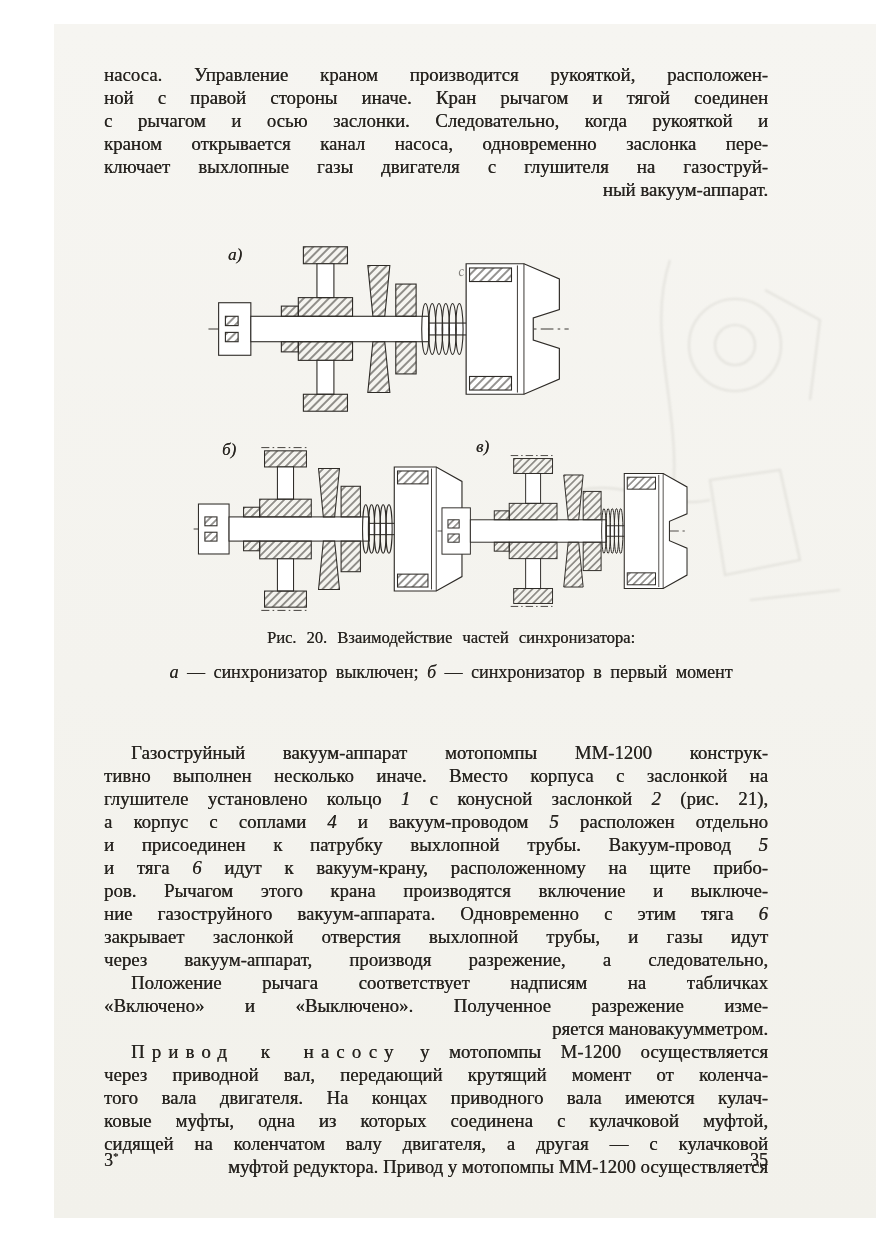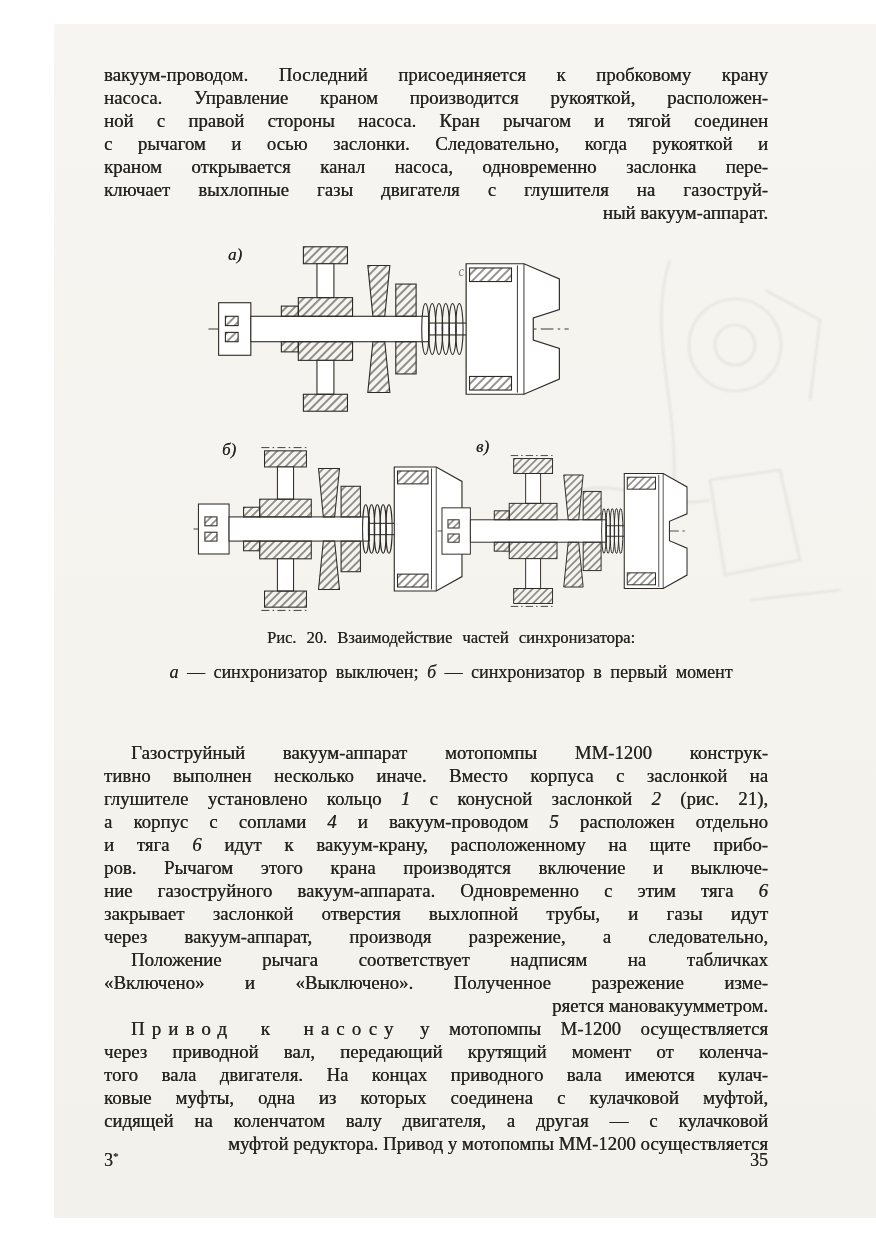--- a/index.html
+++ b/index.html
@@ -46,23 +46,22 @@
       <circle cx="215" cy="115" r="20"></circle>
       <path d="M150 30 C 120 120, 180 210, 140 320"></path>
       <path d="M190 250 L 260 240 L 280 330 L 205 345 Z"></path>
       <path d="M245 60 L 300 90 L 290 170"></path>
       <path d="M60 260 C 110 250, 150 280, 190 270"></path>
       <path d="M230 370 L 320 360"></path>
     </g>
   </svg>
 
   <div class="bodytext flow-top">
-      <div class="line justify">вакуум-проводом. Последний присоединяется к пробковому крану</div>
       <div class="line justify">насоса. Управление краном производится рукояткой, расположен-</div>
-      <div class="line justify">ной с правой стороны насоса. Кран рычагом и тягой соединен</div>
+      <div class="line justify">ной с правой стороны иначе. Кран рычагом и тягой соединен</div>
       <div class="line justify">с рычагом и осью заслонки. Следовательно, когда рукояткой и</div>
       <div class="line justify">краном открывается канал насоса, одновременно заслонка пере-</div>
       <div class="line justify">ключает выхлопные газы двигателя с глушителя на газоструй-</div>
       <div class="line last">ный вакуум-аппарат.</div>
     </div>
 
   <div class="fig-label" style="left:228px;top:245px;">а)</div>
   <div class="stray">с</div>
   <div class="drawing" style="left:186px;top:240px;width:406px;height:178px;"><svg viewBox="0 0 430 210" width="100%" height="100%" preserveAspectRatio="xMidYMid meet">
         <defs>
@@ -184,20 +183,21 @@
     <div class="caption-sub">
         <div><i>а</i> — синхронизатор выключен; <i>б</i> — синхронизатор в первый момент</div>
       </div>
   </div>
 
   <div class="bodytext flow-bottom">
       <div class="line justify indent">Газоструйный вакуум-аппарат мотопомпы ММ-1200 конструк-</div>
       <div class="line justify">тивно выполнен несколько иначе. Вместо корпуса с заслонкой на</div>
       <div class="line justify">глушителе установлено кольцо <i>1</i> с конусной заслонкой <i>2</i> (рис. 21),</div>
       <div class="line justify">а корпус с соплами <i>4</i> и вакуум-проводом <i>5</i> расположен отдельно</div>
+      <div class="line justify">и присоединен к патрубку выхлопной трубы. Вакуум-провод <i>5</i></div>
       <div class="line justify">и тяга <i>6</i> идут к вакуум-крану, расположенному на щите прибо-</div>
       <div class="line justify">ров. Рычагом этого крана производятся включение и выключе-</div>
       <div class="line justify">ние газоструйного вакуум-аппарата. Одновременно с этим тяга <i>6</i></div>
       <div class="line justify">закрывает заслонкой отверстия выхлопной трубы, и газы идут</div>
       <div class="line justify">через вакуум-аппарат, производя разрежение, а следовательно,</div>
       <div class="line justify indent">Положение рычага соответствует надписям на табличках</div>
       <div class="line justify">«Включено» и «Выключено». Полученное разрежение изме-</div>
       <div class="line last">ряется мановакуумметром.</div>
       <div class="line justify indent"><span class="sp">Привод к насосу</span> у мотопомпы М-1200 осуществляется</div>
       <div class="line justify">через приводной вал, передающий крутящий момент от коленча-</div>

